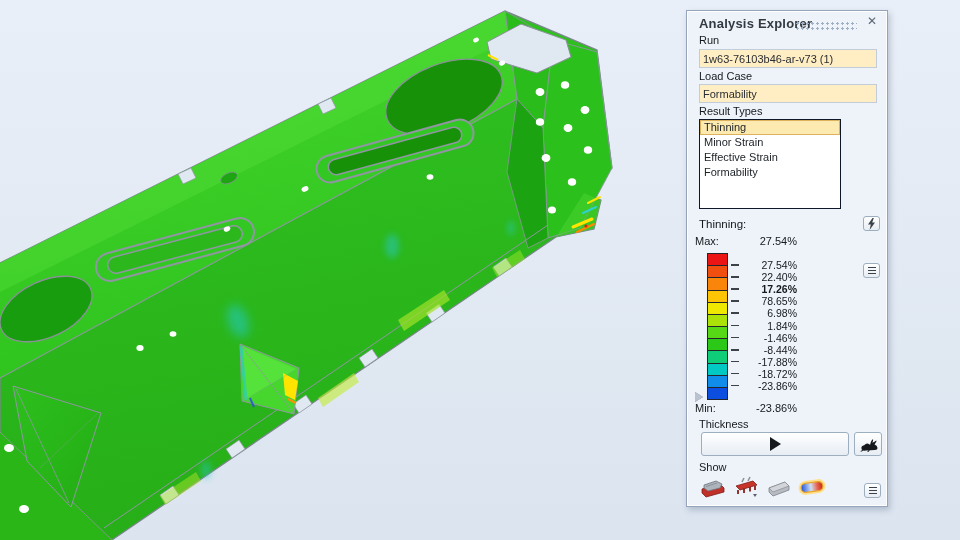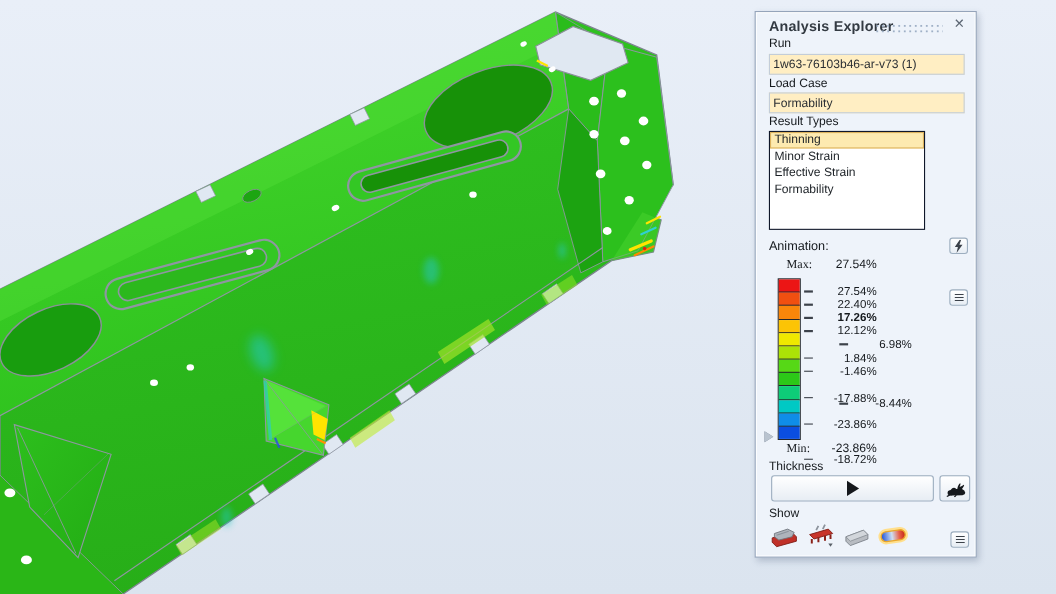--- a/index.html
+++ b/index.html
@@ -36,21 +36,21 @@
   .list-item.selected{background:#fdeab0;outline:1px solid #dcb25e;outline-offset:-1px;}
 
   .mini-btn{position:absolute;width:17px;height:15px;box-sizing:border-box;
             background:linear-gradient(#ffffff,#e7edf4);border:1px solid #9daebf;
             border-radius:3px;display:flex;align-items:center;justify-content:center;cursor:pointer;}
   .btn-flash{left:176px;top:205px}.btn-lmenu{left:176px;top:252px}.btn-smenu{left:177px;top:472px}
   .hamburger{width:8px;height:7px;background:repeating-linear-gradient(#3c424a 0 1px,transparent 1px 3px);}
 
   .maxmin-row{position:absolute;left:0;width:202px;height:12px;font-size:11px;color:#15191d;}
   .row-max{top:224px}.row-min{top:391px}
-  .maxmin-row .mlab{position:absolute;left:28px;font-family:Liberation Serif, serif;}
+  .maxmin-row .mlab{position:absolute;left:8px;}
   .maxmin-row .mval{position:absolute;left:50px;width:60px;text-align:right;}
 
   .legend-bar{position:absolute;left:20px;top:242px;width:21px;height:147px;box-sizing:border-box;
               border:1px solid #22262b;display:flex;flex-direction:column;}
   .color-block{flex:1;border-bottom:1px solid #22262b;}
   .color-block:last-child{border-bottom:none;}
   .legend-ticks{position:absolute;left:0;top:242px;width:110px;height:152px;}
   .tick{position:absolute;left:0;width:110px;height:12px;}
   .tick .dash{position:absolute;left:44px;top:5px;width:8px;height:1.5px;background:#3c424a;}
   .tick .tval{position:absolute;left:50px;top:0;width:60px;text-align:right;
@@ -235,21 +235,21 @@
     <input class="field in-case" readonly="" value="Formability" style="">
 
     <div class="field-label lbl-rt">Result Types</div>
     <div class="listbox" id="result-list">
         <div class="list-item selected">Thinning</div>
         <div class="list-item">Minor Strain</div>
         <div class="list-item">Effective Strain</div>
         <div class="list-item">Formability</div>
       </div>
 
-    <div class="lbl-thin">Animation:</div>
+    <div class="lbl-thin">Thinning:</div>
     <div class="mini-btn btn-flash">
       <svg width="9" height="12" viewBox="0 0 9 12">
         <path d="M5.5,0 L1,6.5 L3.8,6.5 L2.6,12 L8,4.5 L5.2,4.5 L6.8,0 Z" fill="#3c424a"></path>
       </svg>
     </div>
     <div class="mini-btn btn-lmenu">
       <div class="hamburger"></div>
     </div>
 
     <div class="maxmin-row row-max">
@@ -279,43 +279,43 @@
         <div class="tick" style="top: 18.1667px; padding-left: 40px;">
           <span class="dash"></span>
           <span class="tval">22.40%</span>
         </div>
         <div class="tick" style="top: 30.25px; font-weight: bold;">
           <span class="dash"></span>
           <span class="tval">17.26%</span>
         </div>
         <div class="tick" style="top: 42.3333px;">
           <span class="dash"></span>
-          <span class="tval">12.12%</span>
-        </div>
-        <div class="tick" style="top: 54.4167px; margin-left: 32px;">
+          <span class="tval">78.65%</span>
+        </div>
+        <div class="tick" style="top: 54.4167px;">
           <span class="dash"></span>
           <span class="tval">6.98%</span>
         </div>
         <div class="tick" style="top: 66.5px;">
           <span class="dash"></span>
           <span class="tval">1.84%</span>
         </div>
         <div class="tick" style="top: 78.5833px;">
           <span class="dash"></span>
           <span class="tval">-1.46%</span>
         </div>
-        <div class="tick" style="top: 108px; margin-left: 32px;">
+        <div class="tick" style="top: 91px;">
           <span class="dash"></span>
           <span class="tval">-8.44%</span>
         </div>
         <div class="tick" style="top: 102.75px;">
           <span class="dash"></span>
           <span class="tval">-17.88%</span>
         </div>
-        <div class="tick" style="top: 114.833px; margin-top: 44px;">
+        <div class="tick" style="top: 114.833px;">
           <span class="dash"></span>
           <span class="tval">-18.72%</span>
         </div>
         <div class="tick" style="top: 126.917px;">
           <span class="dash"></span>
           <span class="tval">-23.86%</span>
         </div>
       </div>
     <div class="legend-pointer"></div>
 

